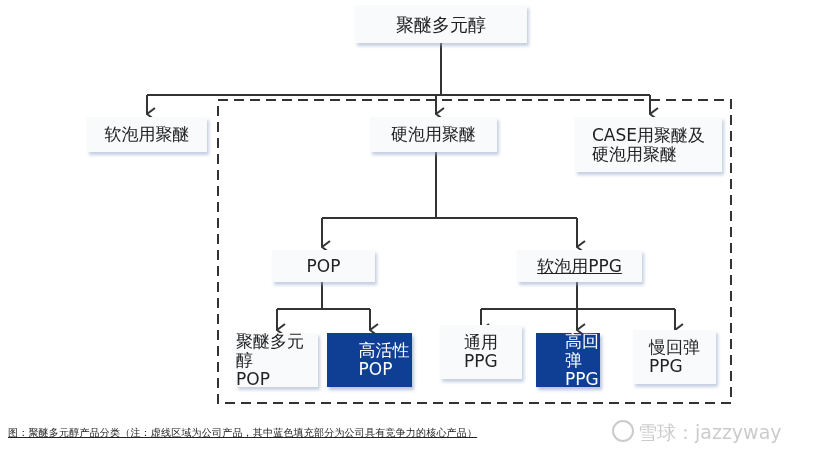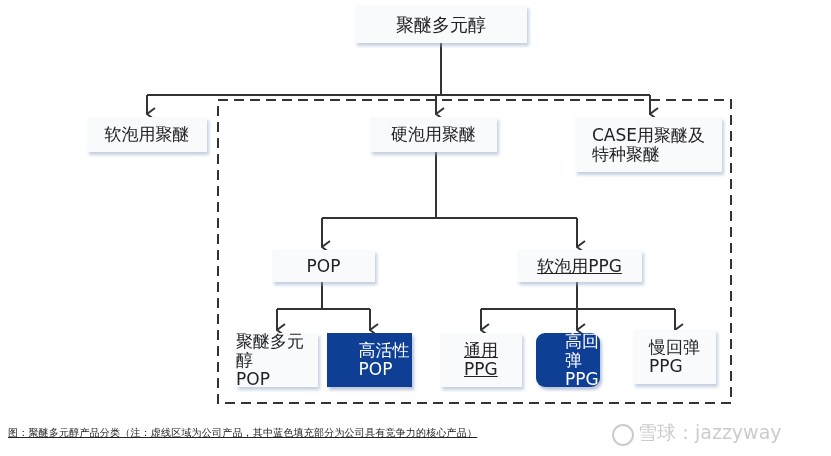--- a/index.html
+++ b/index.html
@@ -8,21 +8,21 @@
   #lines { position:absolute; left:0; top:0; width:831px; height:456px; }
   .node { position:absolute; box-sizing:border-box; background:#f9fafc;
           color:#222; display:flex; align-items:center; justify-content:center;
           text-align:left; font-size:17px; line-height:19px;
           box-shadow: 2px 3px 3px rgba(150,170,200,0.55); }
   .node.core { background:#0e3f94; color:#ffffff; box-shadow: 2px 3px 3px rgba(120,140,180,0.5); padding-left: 29px; }
   .node span { white-space:pre-line; }
   #caption { position:absolute; left:8px; top:426px; font-family:"DejaVu Serif","Liberation Serif",serif;
              font-size:10px; color:#222; white-space:nowrap; letter-spacing:0.2px;text-decoration:underline; }
   #watermark { position:absolute; left:612px; top:420px; font-size:19px; color:rgba(160,160,160,0.55);
-               white-space:nowrap; display:flex; align-items:flex-end; gap:4px; }
+               white-space:nowrap; display:flex; align-items:flex-start; gap:4px; }
   #watermark .wm-logo { width:22px; height:22px; border:2px solid rgba(160,160,160,0.55); border-radius:50%;
                         box-sizing:border-box; }
 </style>
 </head>
 <body>
 
 <svg id="lines" xmlns="http://www.w3.org/2000/svg">
   <defs>
     <marker id="arr" markerWidth="14" markerHeight="10" refX="7" refY="9" orient="auto" markerUnits="userSpaceOnUse">
       <path d="M1,1 L7,9 L13,1" fill="none" stroke="#333" stroke-width="2"></path>
@@ -62,47 +62,47 @@
 <div class="node" style="left:87px; top:117px; width:120px; height:35px;">
   <span>软泡用聚醚</span>
 </div>
 
 <div class="node" style="left:370px; top:117px; width:127px; height:35px;">
   <span>硬泡用聚醚</span>
 </div>
 
 <div class="node" style="left:575px; top:117px; width:147px; height:55px;">
   <span>CASE用聚醚及
-特种聚醚</span>
+硬泡用聚醚</span>
 </div>
 
 <div class="node" style="left:272px; top:250px; width:103px; height:32px;">
   <span>POP</span>
 </div>
 
 <div class="node" style="left:517px; top:250px; width:125px; height:32px;text-decoration:underline;">
   <span>软泡用PPG</span>
 </div>
 
 <div class="node" style="left:236px; top:333px; width:82px; height:54px;">
   <span>聚醚多元醇
 POP</span>
 </div>
 
 <div class="node core" style="left:327px; top:333px; width:85px; height:54px;">
   <span>高活性
 POP</span>
 </div>
 
-<div class="node" style="left:440px; top:333px; width:82px; height:54px;text-decoration:underline;">
+<div class="node" style="left:440px; top:325px; width:82px; height:54px;">
   <span>通用
 PPG</span>
 </div>
 
-<div class="node core" style="left:536px; top:333px; width:64px; height:54px;border-radius:9px;">
+<div class="node core" style="left:536px; top:333px; width:64px; height:54px;">
   <span>高回弹
 PPG</span>
 </div>
 
 <div class="node" style="left:633px; top:330px; width:83px; height:54px;">
   <span>慢回弹
 PPG</span>
 </div>
 
 <div id="caption">图：聚醚多元醇产品分类（注：虚线区域为公司产品，其中蓝色填充部分为公司具有竞争力的核心产品）</div>

